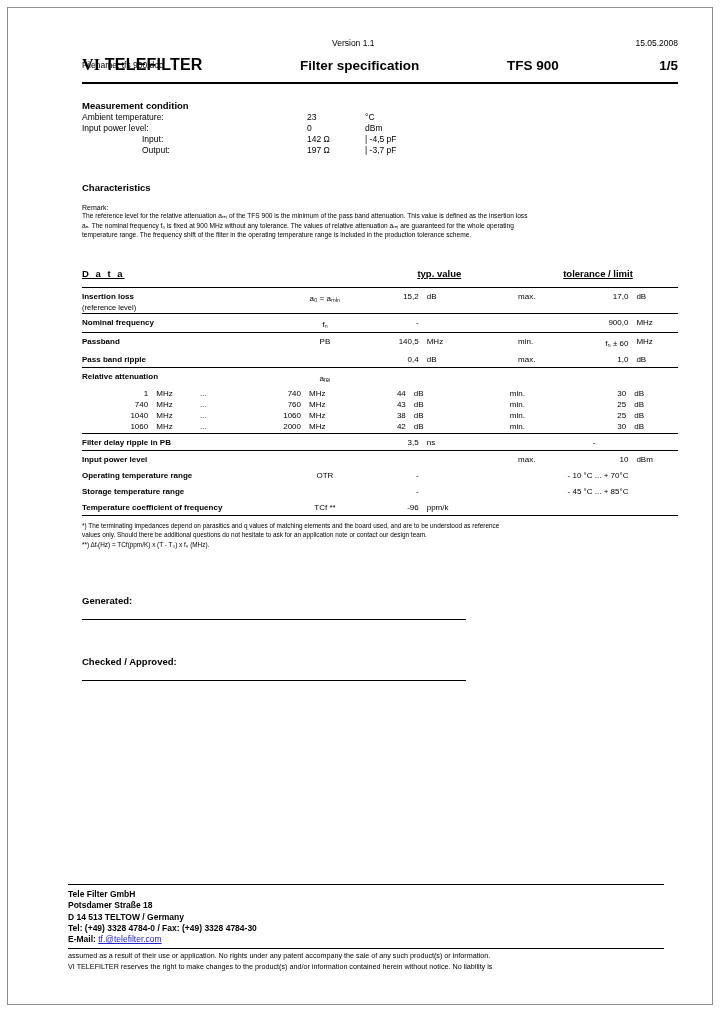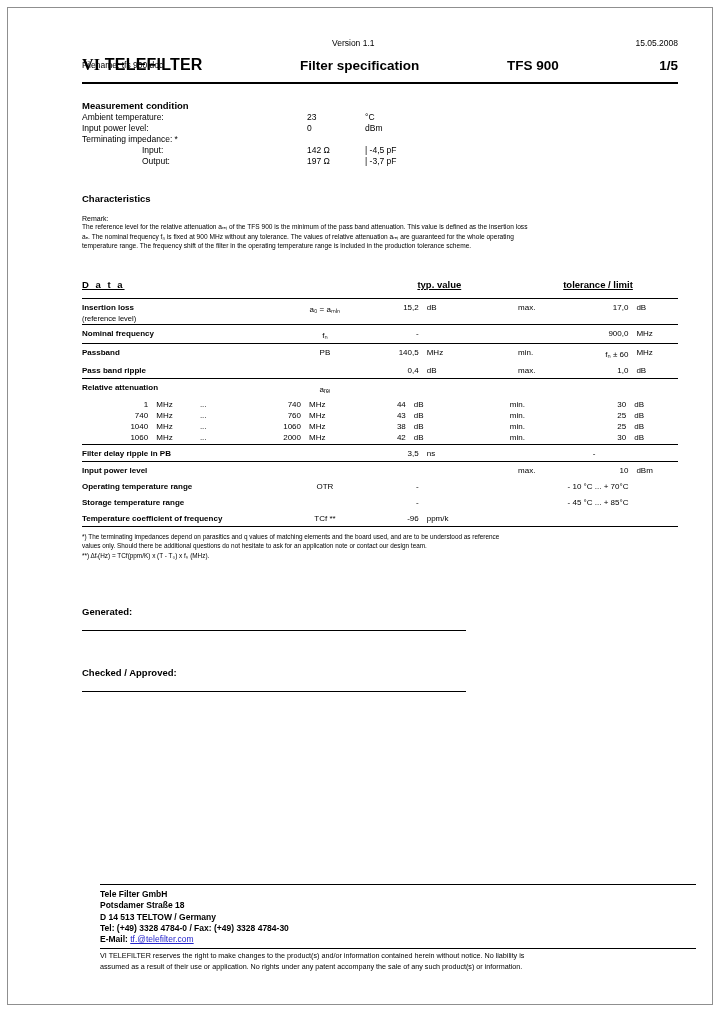--- a/index.html
+++ b/index.html
@@ -172,21 +172,21 @@
     font-weight: bold;
     width: 384px;
     border-bottom: 1.5px solid #000;
     padding-bottom: 13px;
   }
   .sig2 { margin-top: 36px; }
 
   
   .footer {
     position: absolute;
-    left: 100px;
+    left: 68px;
     top: 884px;
     width: 596px;
   }
   .footer-rule-top {
     border-top: 1.5px solid #000;
     height: 0;
     margin-bottom: 4px;
   }
   .addr {
     font-size: 8.5px;
@@ -239,25 +239,20 @@
       <tbody>
           <tr>
         <td class="mc-label">Ambient temperature:</td>
         <td class="mc-val">23</td>
         <td class="mc-unit">°C</td>
       </tr>
       <tr>
         <td class="mc-label">Input power level:</td>
         <td class="mc-val">0</td>
         <td class="mc-unit">dBm</td>
-      </tr>
-      <tr>
-        <td class="mc-label">Terminating impedance: *</td>
-        <td class="mc-val"></td>
-        <td class="mc-unit"></td>
       </tr>
       <tr>
         <td class="mc-label mc-indent">Input:</td>
         <td class="mc-val">142 Ω</td>
         <td class="mc-unit">| -4,5 pF</td>
       </tr>
       <tr>
         <td class="mc-label mc-indent">Output:</td>
         <td class="mc-val">197 Ω</td>
         <td class="mc-unit">| -3,7 pF</td>
@@ -460,17 +455,17 @@
       <div>Tele Filter GmbH</div>
       <div>Potsdamer Straße 18</div>
       <div>D 14 513 TELTOW / Germany</div>
       <div>Tel: (+49) 3328 4784-0 / Fax: (+49) 3328 4784-30</div>
       <div>
         <span>E-Mail: </span><a class="mail-link" href="#">tf.@telefilter.com</a>
       </div>
     </div>
     <div class="disclaimer-rule"></div>
     <div class="disclaimer">
+      <div>assumed as a result of their use or application.  No rights under any patent accompany the sale of any such product(s) or information.</div>
       <div>VI TELEFILTER reserves the right to make changes to the product(s) and/or information contained herein without notice.  No liability is</div>
-      <div>assumed as a result of their use or application.  No rights under any patent accompany the sale of any such product(s) or information.</div>
     </div>
   </div>
 </div>
 
 </body></html>

